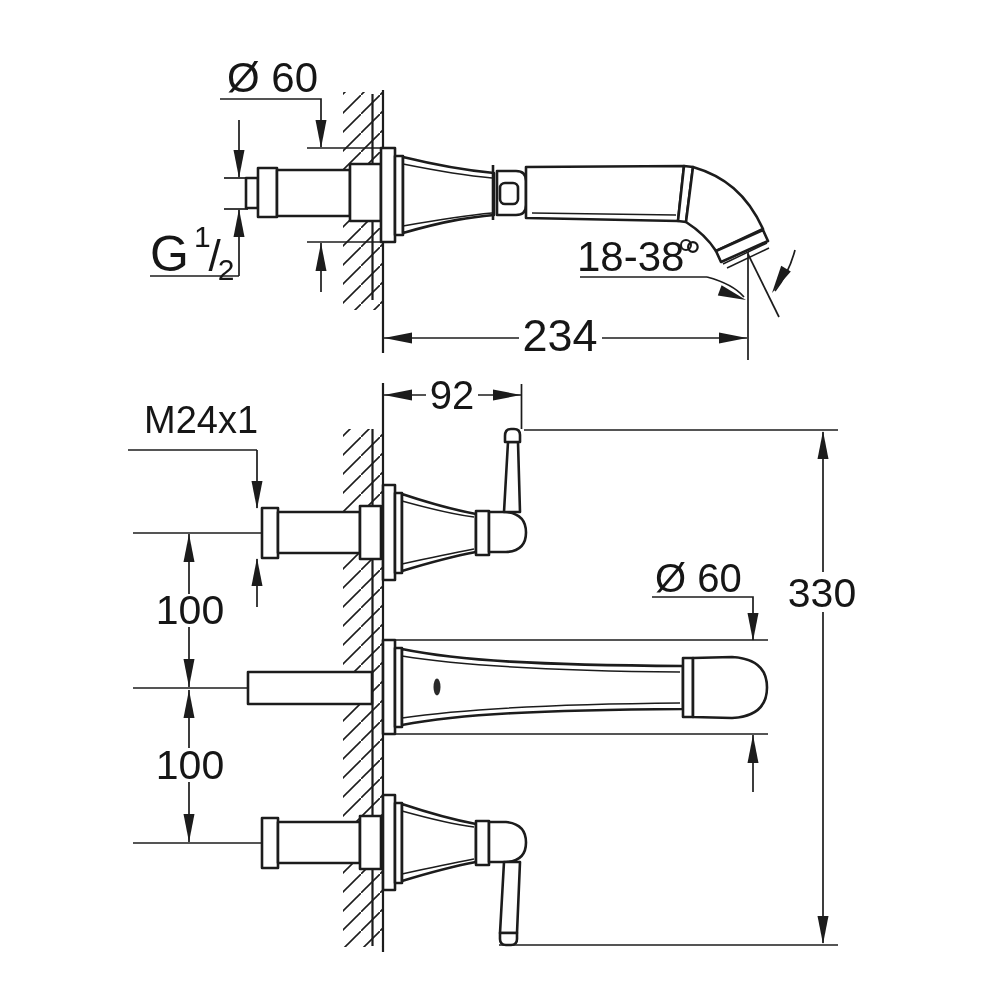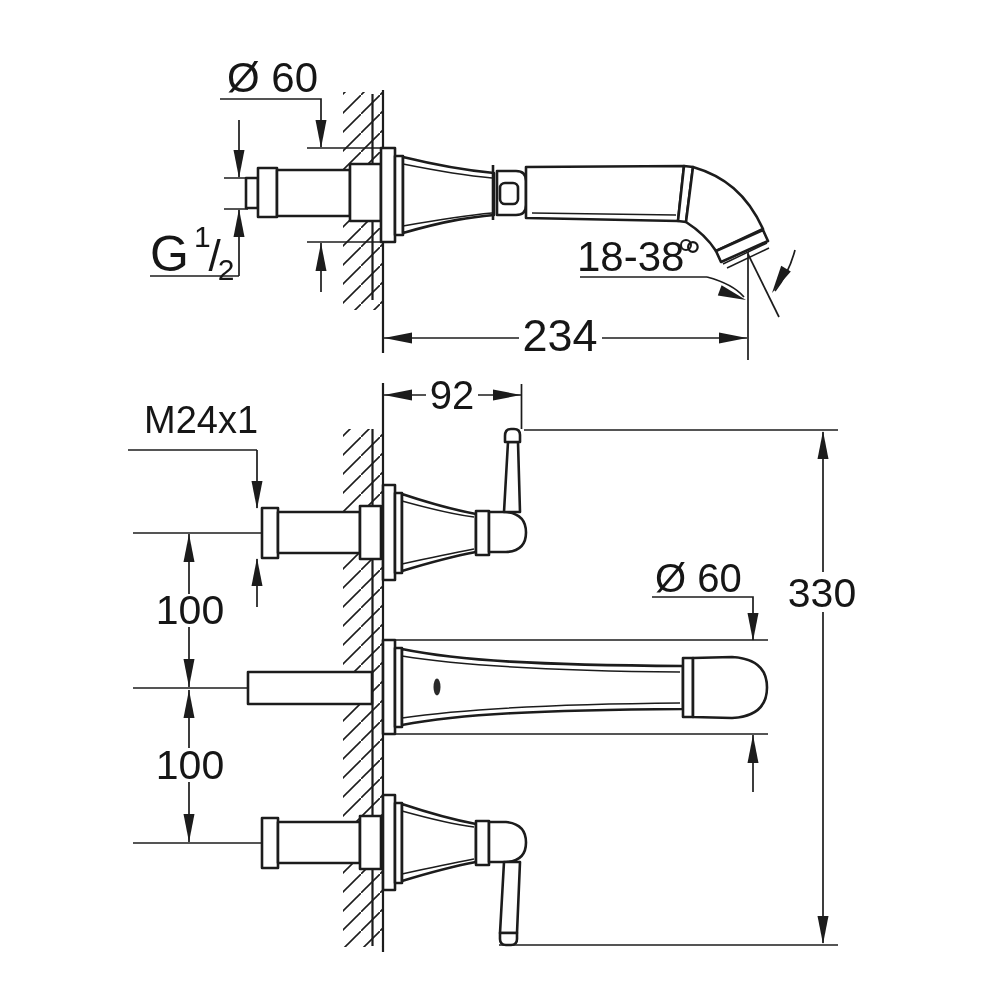--- a/index.html
+++ b/index.html
@@ -1,16 +1,16 @@
 <!DOCTYPE html>
 <html><head>
 <meta charset="utf-8">
 <style>
   html,body{margin:0;padding:0;background:#ffffff;}
-  .stage{width:1000px;height:1000px;background:#fff;position:relative;overflow:hidden;border-radius:10px;}
+  .stage{width:1000px;height:1000px;background:#fff;position:relative;overflow:hidden;}
   svg{display:block;}
   svg text{font-family:"Liberation Sans","DejaVu Sans",sans-serif;fill:#161616;}
   .part{fill:#ffffff;stroke:#1c1c1c;stroke-width:2.6;stroke-linejoin:round;}
   .part-thin{fill:none;stroke:#1c1c1c;stroke-width:1.5;}
   .wline{stroke:#1c1c1c;stroke-width:2.2;fill:none;}
   .dim{stroke:#1c1c1c;stroke-width:1.7;fill:none;}
   .ah{fill:#1c1c1c;stroke:none;}
 </style>
 </head>
 <body>

